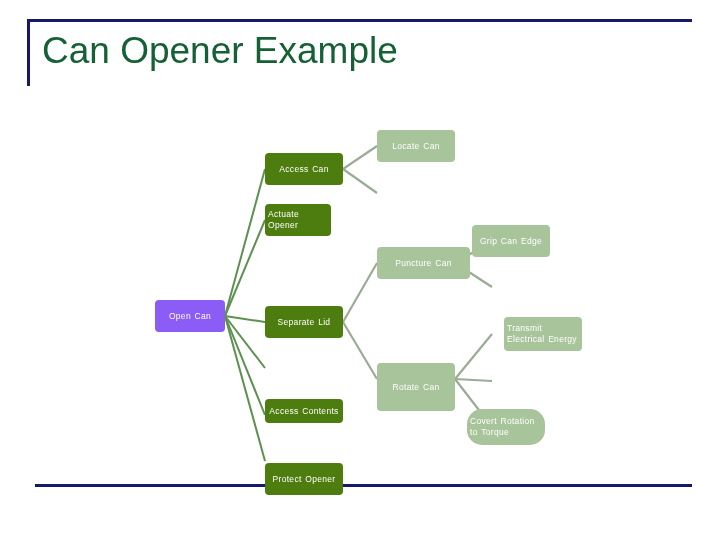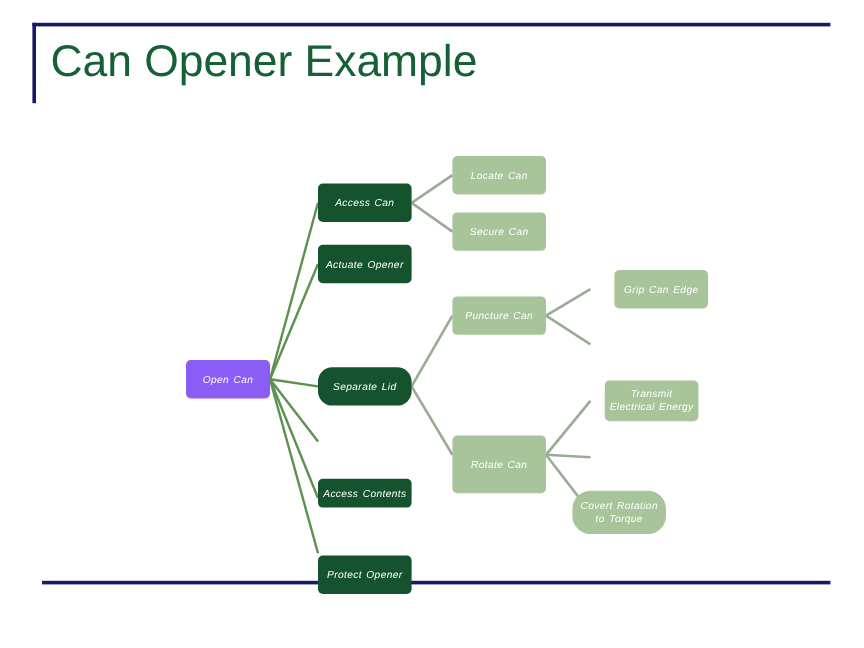--- a/index.html
+++ b/index.html
@@ -68,32 +68,31 @@
     width: 720px;
     height: 540px;
     pointer-events: none;
   }
   .node {
     position: absolute;
     box-sizing: border-box;
     display: flex;
     align-items: center;
     justify-content: center;
-    text-align: center;
+    text-align: left;
     border-radius: 4px;
     color: #ffffff;
     font-size: 8.5px;
     line-height: 11px;
     padding: 12px 3px;
     letter-spacing: 0.3px;
     word-spacing: 1px;
-    font-style: italic;
   }
   .lvl-root { background: #8b5cf6; }
-  .lvl-2    { background: #14532d; }
+  .lvl-2    { background: #4d7c0f; }
   .lvl-3    { background: #a8c49a; }
 </style>
 </head>
 <body>
 
 <div id="slide">
 
   <div class="rule" id="rule-top"></div>
   <div class="rule" id="rule-left"></div>
   <div class="rule" id="rule-bottom"></div>
@@ -117,48 +116,45 @@
         <line x1="455" y1="379" x2="492" y2="334" stroke="#9aab96" stroke-width="2.2"></line>
         <line x1="455" y1="379" x2="492" y2="381" stroke="#9aab96" stroke-width="2.2"></line>
         <line x1="455" y1="379" x2="492" y2="427" stroke="#9aab96" stroke-width="2.2"></line>
       </svg>
   <div class="node lvl-root" style="left: 155px; top: 300px; width: 70px; height: 32px;">
         <span>Open Can</span>
       </div>
       <div class="node lvl-2" style="left: 265px; top: 153px; width: 78px; height: 32px;">
         <span>Access Can</span>
       </div>
-      <div class="node lvl-2" style="left: 265px; top: 204px; width: 78px; height: 32px;">
+      <div class="node lvl-2" style="left: 265px; top: 204px; width: 66px; height: 32px;">
         <span>Actuate Opener</span>
       </div>
-      <div class="node lvl-2" style="left: 265px; top: 306px; width: 78px; height: 32px; border-radius: 12px;">
+      <div class="node lvl-2" style="left: 265px; top: 306px; width: 78px; height: 32px;">
         <span>Separate Lid</span>
       </div>
       <div class="node lvl-2" style="left: 265px; top: 399px; width: 78px; height: 16px;">
         <span>Access Contents</span>
       </div>
       <div class="node lvl-2" style="left: 265px; top: 463px; width: 78px; height: 32px;">
         <span>Protect Opener</span>
       </div>
       <div class="node lvl-3" style="left: 377px; top: 130px; width: 78px; height: 32px;">
         <span>Locate Can</span>
       </div>
-      <div class="node lvl-3" style="left: 377px; top: 177px; width: 78px; height: 32px;">
-        <span>Secure Can</span>
-      </div>
-      <div class="node lvl-3" style="left: 377px; top: 247px; width: 78px; height: 32px;">
+      <div class="node lvl-3" style="left: 377px; top: 247px; width: 93px; height: 32px;">
         <span>Puncture Can</span>
       </div>
       <div class="node lvl-3" style="left: 377px; top: 363px; width: 78px; height: 48px;">
         <span>Rotate Can</span>
       </div>
-      <div class="node lvl-3" style="left: 512px; top: 225px; width: 78px; height: 32px;">
+      <div class="node lvl-3" style="left: 472px; top: 225px; width: 78px; height: 32px;">
         <span>Grip Can Edge</span>
       </div>
       <div class="node lvl-3" style="left: 504px; top: 317px; width: 78px; height: 34px;">
         <span>Transmit Electrical Energy</span>
       </div>
-      <div class="node lvl-3" style="left: 477px; top: 409px; width: 78px; height: 36px; border-radius: 15px;">
+      <div class="node lvl-3" style="left: 467px; top: 409px; width: 78px; height: 36px; border-radius: 15px;">
         <span>Covert Rotation to Torque</span>
       </div>
     </div>
 
 </div>
 
 </body></html>

